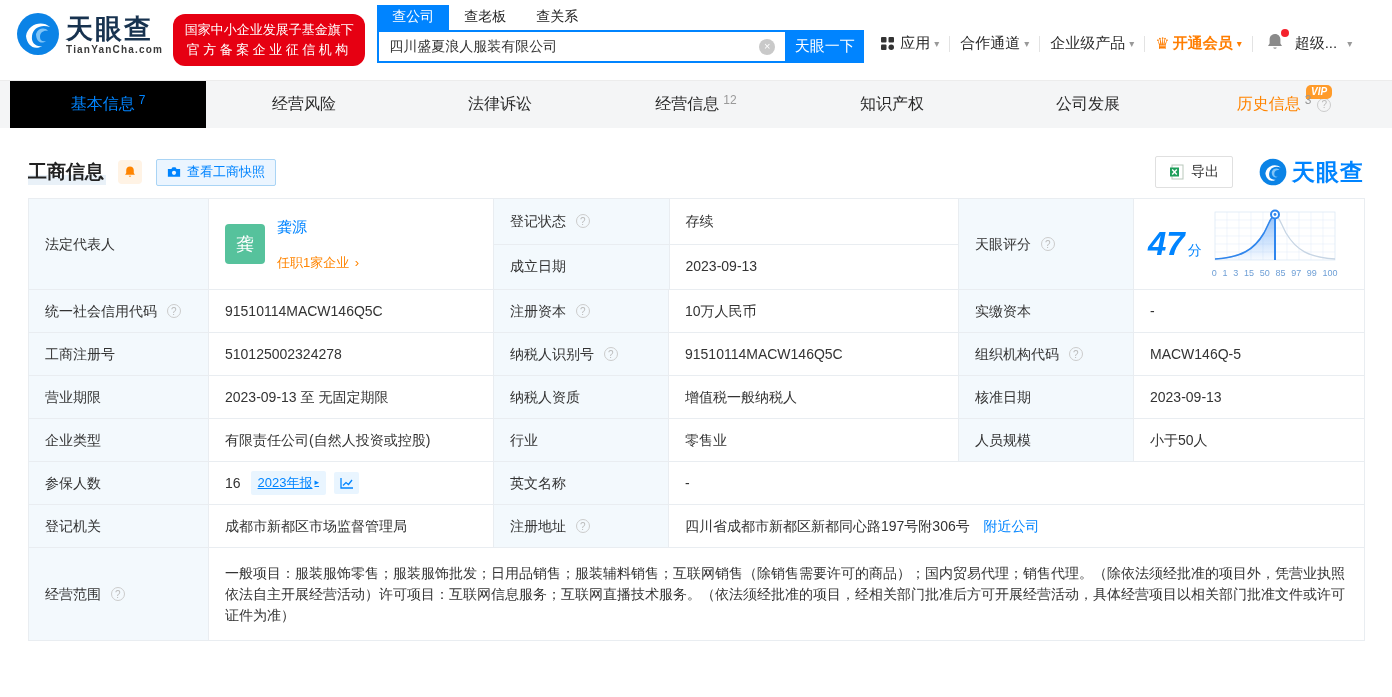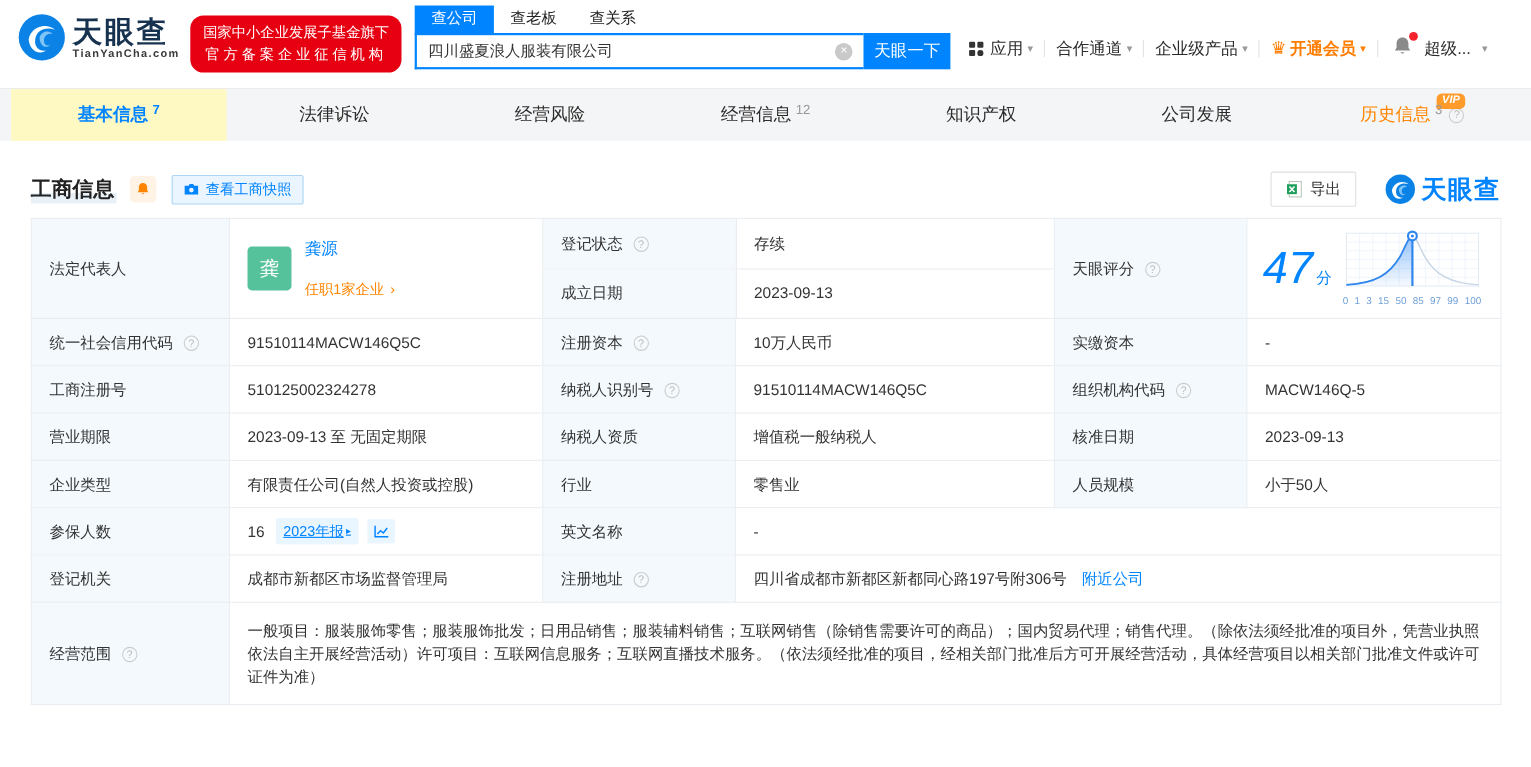--- a/index.html
+++ b/index.html
@@ -40,21 +40,21 @@
   .bell-wrap { position:relative; margin:0 2px; cursor:pointer; }
   .bell-dot { position:absolute; top:-3px; right:-4px; width:8px; height:8px; border-radius:50%;
     background:#f5222d; }
   .grid-icon { margin-right:5px; }
 
   
   .tabbar { height:48px; background:#f4f5f6; padding:0 10px; display:flex; border-top:1px solid #ececec; }
   .tab { flex:1; display:flex; align-items:center; justify-content:center; font-size:16px;
     color:#2b2b2b; cursor:pointer; position:relative; }
   .tab .count { font-size:12px; color:#999; margin-left:4px; position:relative; top:-5px; }
-  .tab.active { background:#fef9c3; color:#0084ff; font-weight:bold; }
+  .tab.active { background:#000000; color:#0084ff; font-weight:normal; }
   .tab.active .count { color:#0084ff; }
   .tab.history { color:#ff8400; }
   .vip-badge { position:absolute; top:4px; left:calc(50% + 22px); background:#ff9b2a;
     color:#fff; font-size:10px; font-weight:bold; font-style:italic; padding:0 5px;
     height:14px; line-height:14px; border-radius:5px 5px 5px 0; }
   .qm { display:inline-flex; width:14px; height:14px; border:1px solid #ccc; border-radius:50%;
     color:#bbb; font-size:10px; align-items:center; justify-content:center; margin-left:6px;
     vertical-align:1px; cursor:pointer; flex:0 0 14px; }
 
   
@@ -93,21 +93,21 @@
   .rep-wrap { display:flex; align-items:center; }
   .avatar { width:40px; height:40px; background:#56c29c; color:#fff; font-size:18px;
     border-radius:4px; display:flex; align-items:center; justify-content:center; cursor:pointer; }
   .rep-texts { margin-left:12px; display:flex; flex-direction:column; gap:15px; }
   .rep-name { color:#0084ff; font-size:15px; }
   .rep-pos { color:#ff8400; font-size:13px; }
   .rep-pos .chev { margin-left:2px; }
 
   .score-cell { padding:0 6px 0 14px !important; }
   .score-wrap { display:flex; align-items:center; gap:9px; }
-  .score-num { font-size:41px; font-weight:normal; font-style:italic; color:#0084ff; }
+  .score-num { font-size:33px; font-weight:bold; font-style:italic; color:#0084ff; }
   .score-unit { font-size:14px; color:#0084ff; margin-left:3px; }
   .score-chart { width:128px; display:flex; flex-direction:column; }
   .ticks { display:flex; justify-content:space-between; font-size:9px; color:#6e9fd6;
     padding:0 1px; margin-top:1px; }
 
   .ins-wrap { display:flex; align-items:center; }
   .report-badge { background:#e9f5ff; color:#0084ff; font-size:13px; padding:2px 7px;
     border-radius:2px; margin-left:10px; display:inline-flex; align-items:center;text-decoration:underline; }
   .badge-arrow { font-size:9px; margin-left:2px; }
   .trend-chip { width:25px; height:22px; background:#e9f5ff; border-radius:2px; margin-left:8px;
@@ -192,24 +192,24 @@
     </div>
   </div>
 </div>
 
 <div class="tabbar">
   <div class="tab active">
     <span>基本信息</span>
     <span class="count">7</span>
   </div>
   <div class="tab">
+    <span>经营风险</span>
+  </div>
+  <div class="tab">
     <span>法律诉讼</span>
-  </div>
-  <div class="tab">
-    <span>经营风险</span>
   </div>
   <div class="tab">
     <span>经营信息</span>
     <span class="count">12</span>
   </div>
   <div class="tab">
     <span>知识产权</span>
   </div>
   <div class="tab">
     <span>公司发展</span>

